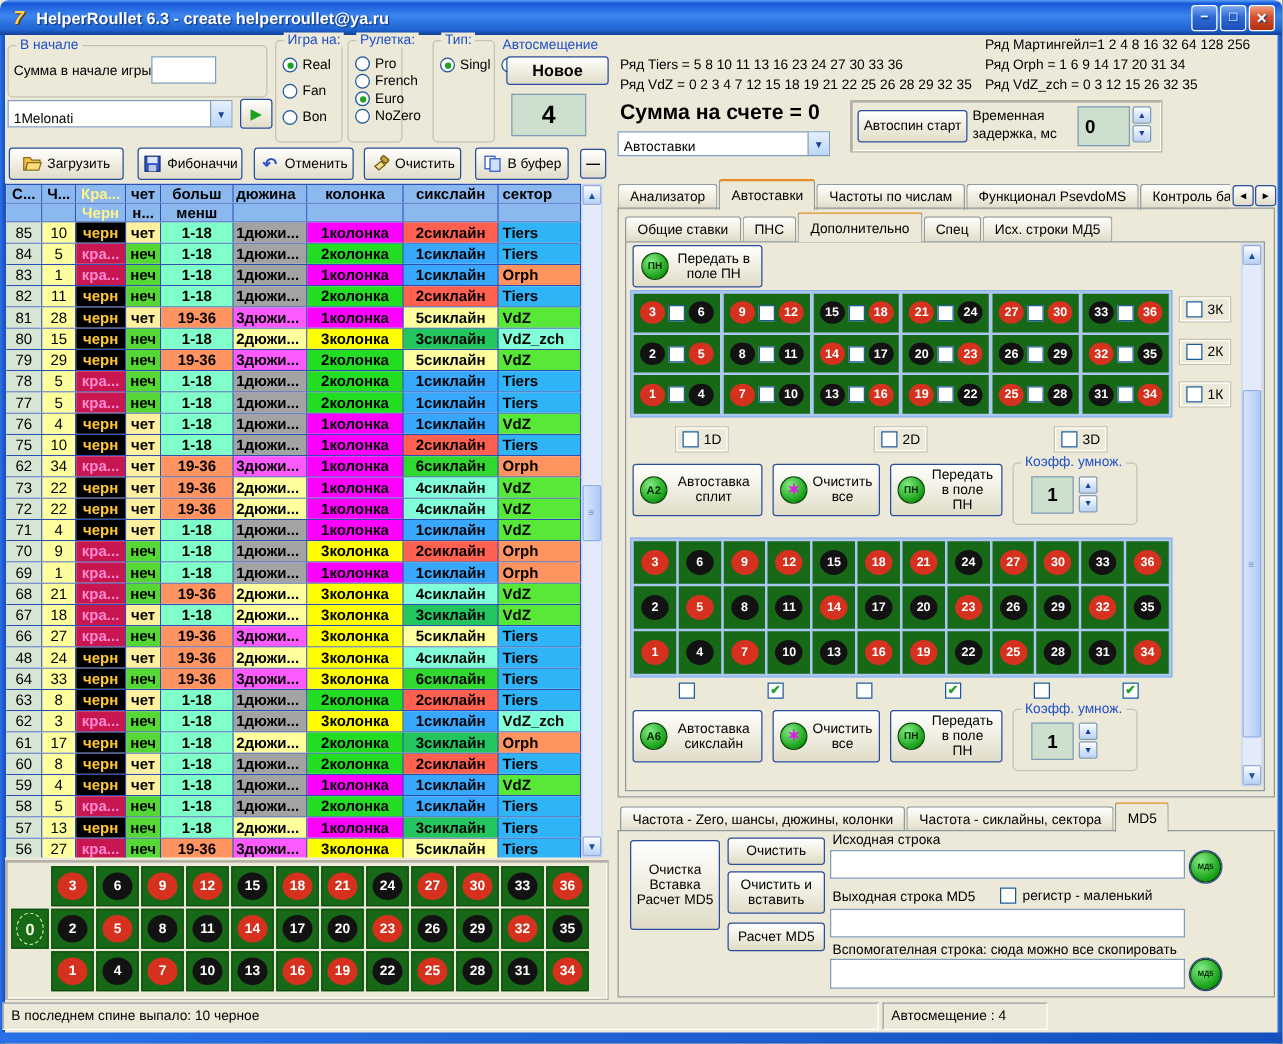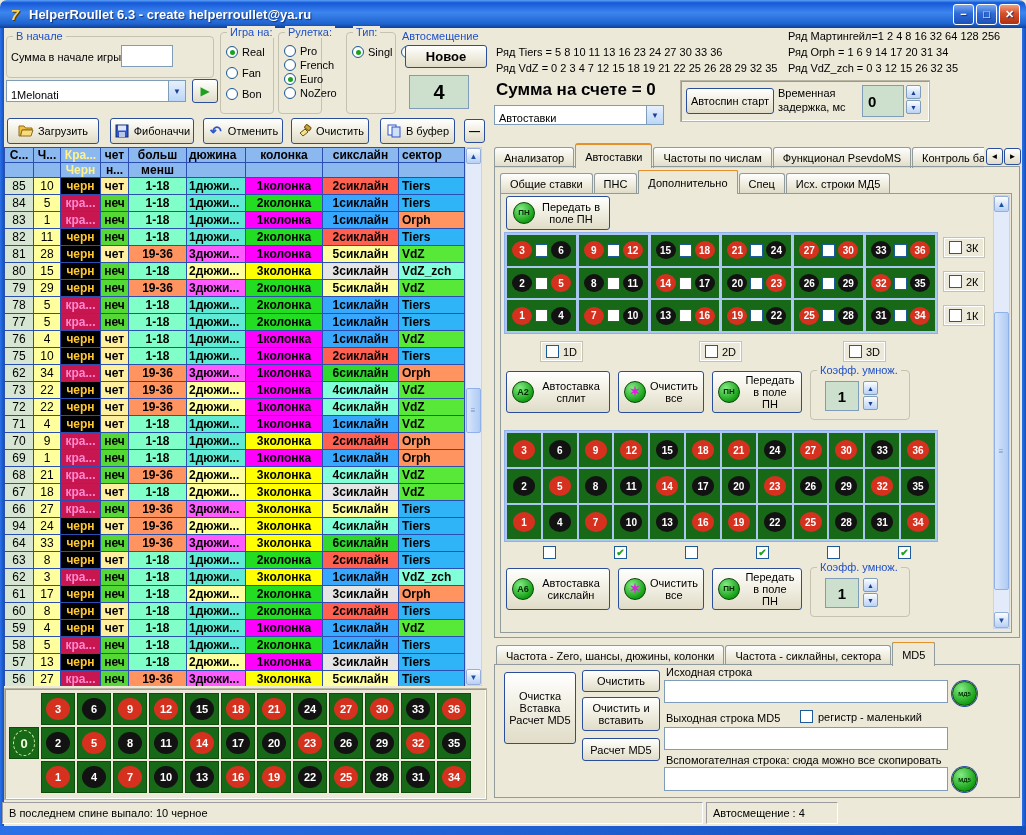--- a/index.html
+++ b/index.html
@@ -66,23 +66,23 @@
   .w6{width:77px}.w7{width:76px}
   .w8{width:66px;justify-content:flex-start;padding-left:3px}
   .c-num{background:#D6E6D2;font-weight:normal}
   .c-val{background:#FFFF9E;font-weight:normal}
   .c-black{background:#000;color:#FFC832}
   .c-kra{background:#C81650;color:#FF8AD0}
   .c-even{background:#FFF0A0}
   .c-odd{background:#55D835}
   .c-low{background:#80FFC8}
   .c-high{background:#FF9460}
-  .c-doz1{background:#5eead4}.c-doz2{background:#FFFF9E}.c-doz3{background:#FF5AFF}
+  .c-doz1{background:#a3a3a3}.c-doz2{background:#FFFF9E}.c-doz3{background:#FF5AFF}
   .c-col1{background:#FF00FF}.c-col2{background:#22DD22}.c-col3{background:#FFFF00}
-  .c-six1{background:#38A8FF}.c-six2{background:#FF6050}.c-six3{background:#e5e5e5}
+  .c-six1{background:#38A8FF}.c-six2{background:#FF6050}.c-six3{background:#22c55e}
   .c-six4{background:#80FFD8}.c-six5{background:#FFFF9E}.c-six6{background:#30D830}
   .c-tiers{background:#30B4F8}.c-orph{background:#FF9460}.c-vdz{background:#58E838}.c-zch{background:#80FFD8}
   
   .circle{border-radius:50%;display:flex;align-items:center;justify-content:center;color:#fff;font-weight:bold;flex:none;}
   .circle.red{background:#D5311E}.circle.blk{background:#121212}
   .bcell{position:absolute;width:34px;height:32px;background:#176917;border:1px solid #0C4D0C;display:flex;align-items:center;justify-content:center;}
   .bcell .circle{width:24px;height:22px;font-size:11px;}
   .gridbox{position:absolute;background:#A9C7EF;display:flex;flex-direction:column;gap:2px;padding:2px;border:1px solid #8FB0E8;}
   .grow{display:flex;gap:3px;flex:1;}
   .scell{flex:1;background:#176917;display:flex;align-items:center;justify-content:center;gap:3px;}
@@ -464,21 +464,21 @@
         <div class="tc w1 c-val">27</div>
         <div class="tc w2 c-kra">кра...</div>
         <div class="tc w3 c-odd">неч</div>
         <div class="tc w4 c-high">19-36</div>
         <div class="tc w5 c-doz3">3дюжи...</div>
         <div class="tc w6 c-col3">3колонка</div>
         <div class="tc w7 c-six5">5сиклайн</div>
         <div class="tc w8 c-tiers">Tiers</div>
       </div>
       <div class="trow">
-        <div class="tc w0 c-num">94</div>
+        <div class="tc w0 c-num">48</div>
         <div class="tc w1 c-val">24</div>
         <div class="tc w2 c-black">черн</div>
         <div class="tc w3 c-even">чет</div>
         <div class="tc w4 c-high">19-36</div>
         <div class="tc w5 c-doz2">2дюжи...</div>
         <div class="tc w6 c-col3">3колонка</div>
         <div class="tc w7 c-six4">4сиклайн</div>
         <div class="tc w8 c-tiers">Tiers</div>
       </div>
       <div class="trow">

